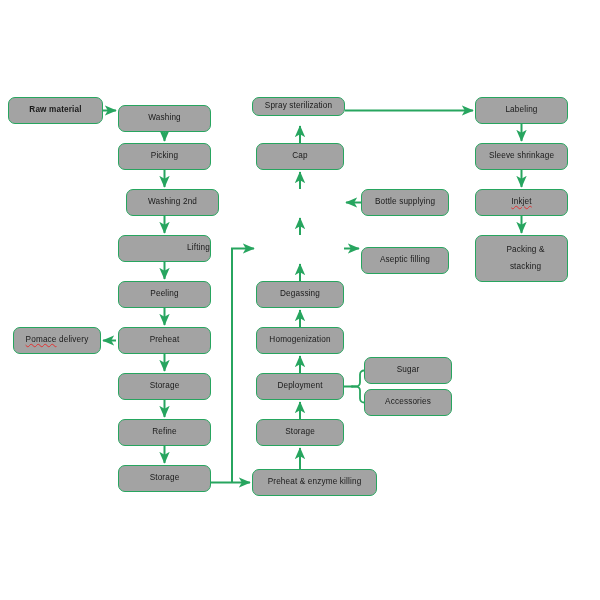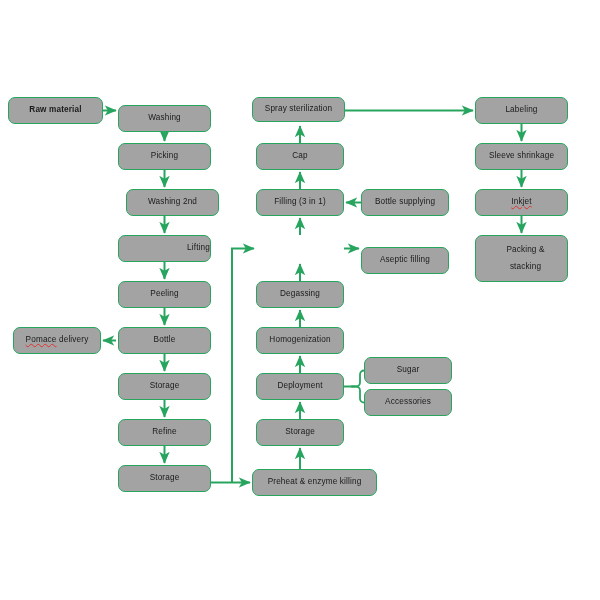--- a/index.html
+++ b/index.html
@@ -109,33 +109,32 @@
       <path d="M352 386.5 L356 386.5 A4 4 0 0 1 360 390.5 L360 398.5 A4 4 0 0 0 364 402.5"></path>
     </g>
   </svg>
 
   <div class="node bold" style="left: 8px; top: 97px; width: 95px; height: 27px;"><span class="txt">Raw material</span></div>
   <div class="node" style="left: 118px; top: 97px; width: 93px; height: 27px; margin-top: 8px;"><span class="txt">Washing</span></div>
   <div class="node" style="left: 118px; top: 143px; width: 93px; height: 27px;"><span class="txt">Picking</span></div>
   <div class="node" style="left: 118px; top: 189px; width: 93px; height: 27px; margin-left: 8px;"><span class="txt">Washing 2nd</span></div>
   <div class="node" style="left: 118px; top: 235px; width: 93px; height: 27px; justify-content: flex-end;"><span class="txt">Lifting</span></div>
   <div class="node" style="left: 118px; top: 281px; width: 93px; height: 27px;"><span class="txt">Peeling</span></div>
-  <div class="node" style="left: 118px; top: 327px; width: 93px; height: 27px;"><span class="txt">Bottle</span></div>
+  <div class="node" style="left: 118px; top: 327px; width: 93px; height: 27px;"><span class="txt">Preheat</span></div>
   <div class="node" style="left: 118px; top: 373px; width: 93px; height: 27px;"><span class="txt">Storage</span></div>
   <div class="node" style="left: 118px; top: 419px; width: 93px; height: 27px;"><span class="txt">Refine</span></div>
   <div class="node" style="left: 118px; top: 465px; width: 93px; height: 27px;"><span class="txt">Storage</span></div>
   <div class="node misspelled-first" style="left: 13px; top: 327px; width: 88px; height: 27px;"><span class="txt"><span class="sp">Pomace</span> delivery</span></div>
   <div class="node" style="left: 252px; top: 469px; width: 125px; height: 27px;"><span class="txt">Preheat &amp; enzyme killing</span></div>
   <div class="node" style="left: 256px; top: 419px; width: 88px; height: 27px;"><span class="txt">Storage</span></div>
   <div class="node" style="left: 256px; top: 373px; width: 88px; height: 27px;"><span class="txt">Deployment</span></div>
   <div class="node" style="left: 256px; top: 327px; width: 88px; height: 27px;"><span class="txt">Homogenization</span></div>
   <div class="node" style="left: 256px; top: 281px; width: 88px; height: 27px;"><span class="txt">Degassing</span></div>
-  <div class="node" style="left: 256px; top: 189px; width: 88px; height: 27px;"><span class="txt">Filling (3 in 1)</span></div>
   <div class="node" style="left: 256px; top: 143px; width: 88px; height: 27px;"><span class="txt">Cap</span></div>
-  <div class="node" style="left: 252px; top: 97px; width: 93px; height: 25px;"><span class="txt">Spray sterilization</span></div>
+  <div class="node" style="left: 252px; top: 97px; width: 93px; height: 19px;"><span class="txt">Spray sterilization</span></div>
   <div class="node" style="left: 364px; top: 357px; width: 88px; height: 27px;"><span class="txt">Sugar</span></div>
   <div class="node" style="left: 364px; top: 389px; width: 88px; height: 27px;"><span class="txt">Accessories</span></div>
   <div class="node" style="left: 361px; top: 247px; width: 88px; height: 27px;"><span class="txt">Aseptic filling</span></div>
   <div class="node" style="left: 361px; top: 189px; width: 88px; height: 27px;"><span class="txt">Bottle supplying</span></div>
   <div class="node" style="left: 475px; top: 97px; width: 93px; height: 27px;"><span class="txt">Labeling</span></div>
   <div class="node" style="left: 475px; top: 143px; width: 93px; height: 27px;"><span class="txt">Sleeve shrinkage</span></div>
   <div class="node misspelled" style="left: 475px; top: 189px; width: 93px; height: 27px;"><span class="txt">Inkjet</span></div>
   <div class="node two-line" style="left: 475px; top: 235px; width: 93px; height: 47px; padding-left: 8px;"><span class="txt">Packing &amp;
 stacking</span></div>
 

